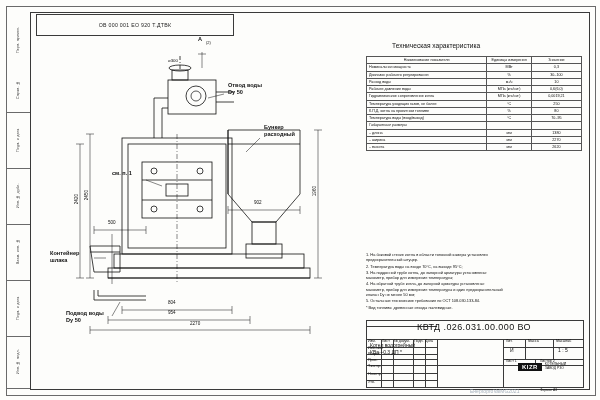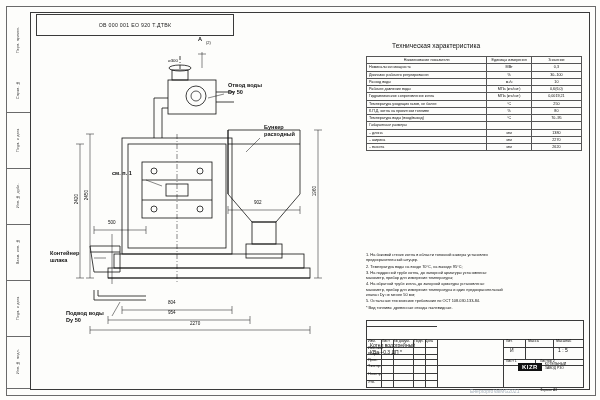--- a/index.html
+++ b/index.html
@@ -422,20 +422,21 @@
     <div class="tbline" style="left:70px; top:18px; width:1px; height:48px;"></div>
     <div class="tbline" style="left:136px; top:18px; width:1px; height:48px;"></div>
     <div class="tbline" style="left:136px; top:18px; width:80px; height:1px;"></div>
     <div class="tbline" style="left:136px; top:26px; width:80px; height:1px;"></div>
     <div class="tbline" style="left:136px; top:38px; width:80px; height:1px;"></div>
     <div class="tbline" style="left:158px; top:18px; width:1px; height:20px;"></div>
     <div class="tbline" style="left:186px; top:18px; width:1px; height:20px;"></div>
     <div class="tbline" style="left:168px; top:38px; width:1px; height:8px;"></div>
   </div>
 
+  <div class="desig">КВТД .026.031.00.000 ВО</div>
   <div class="prodname" style="white-space:pre-line;">Котел водогрейный
 КВа –0,3 ДП *</div>
 
   <div class="tbtxt" style="left:368px; top:339px;">Изм.</div>
   <div class="tbtxt" style="left:382px; top:339px;">Лист</div>
   <div class="tbtxt" style="left:394px; top:339px;">№ докум.</div>
   <div class="tbtxt" style="left:414px; top:339px;">Подп.</div>
   <div class="tbtxt" style="left:425px; top:339px;">Дата</div>
 
   <div class="tbtxt" style="left:368px; top:346px;">Изм.лист</div>

